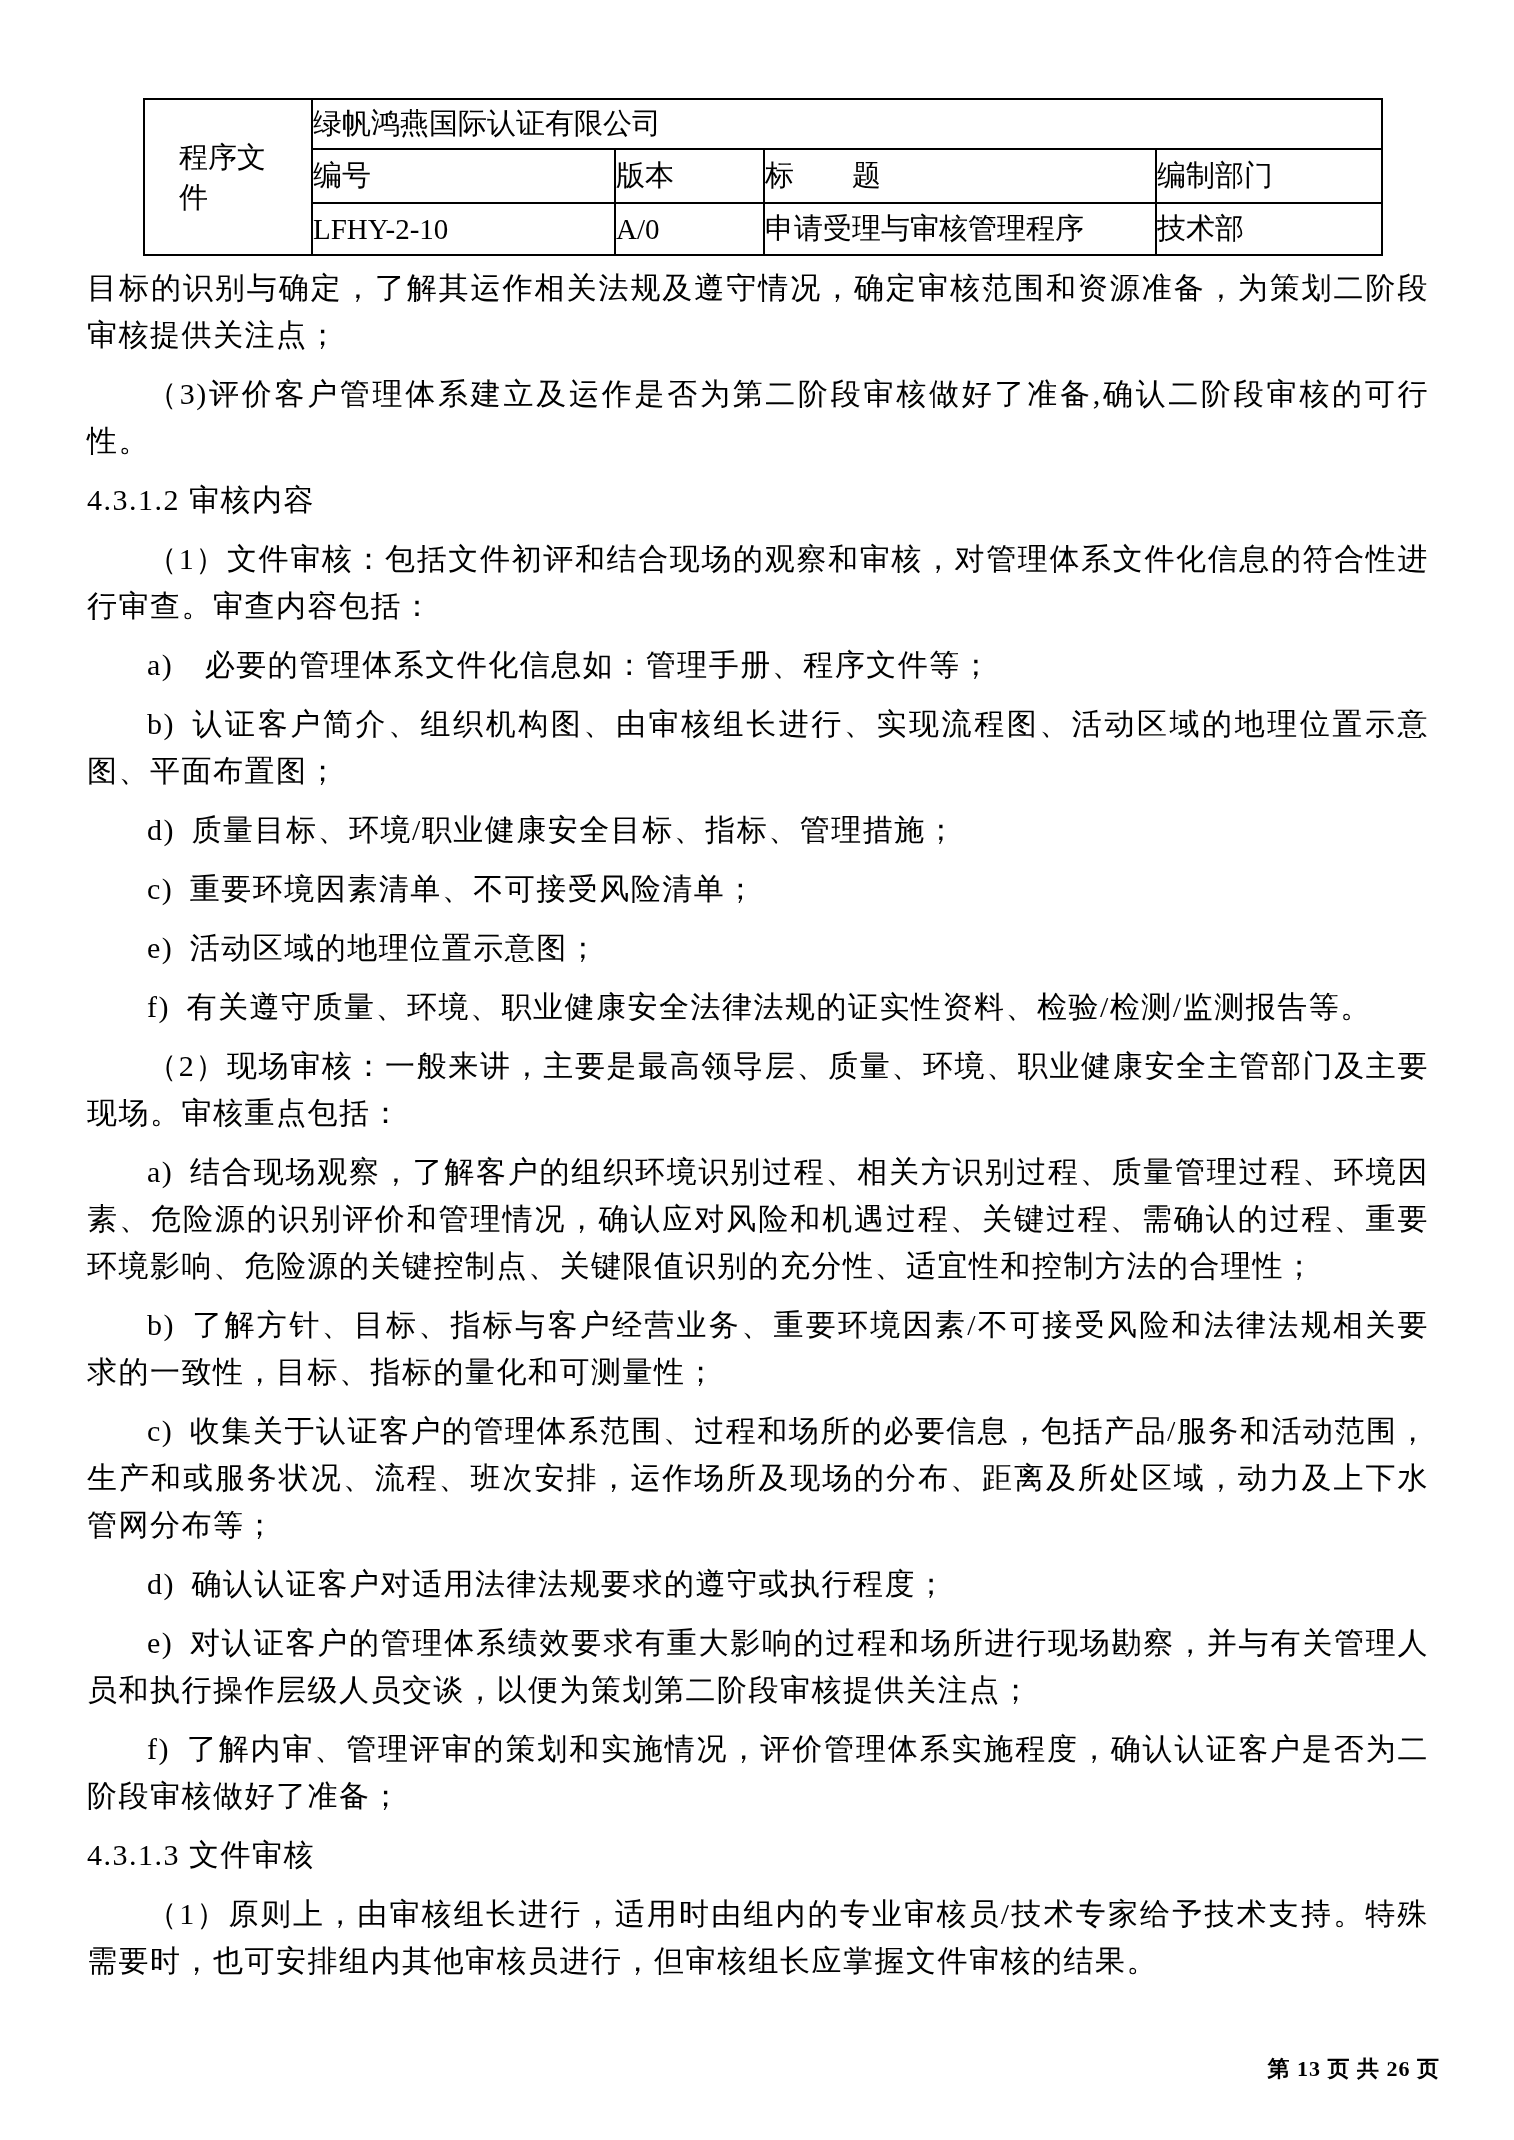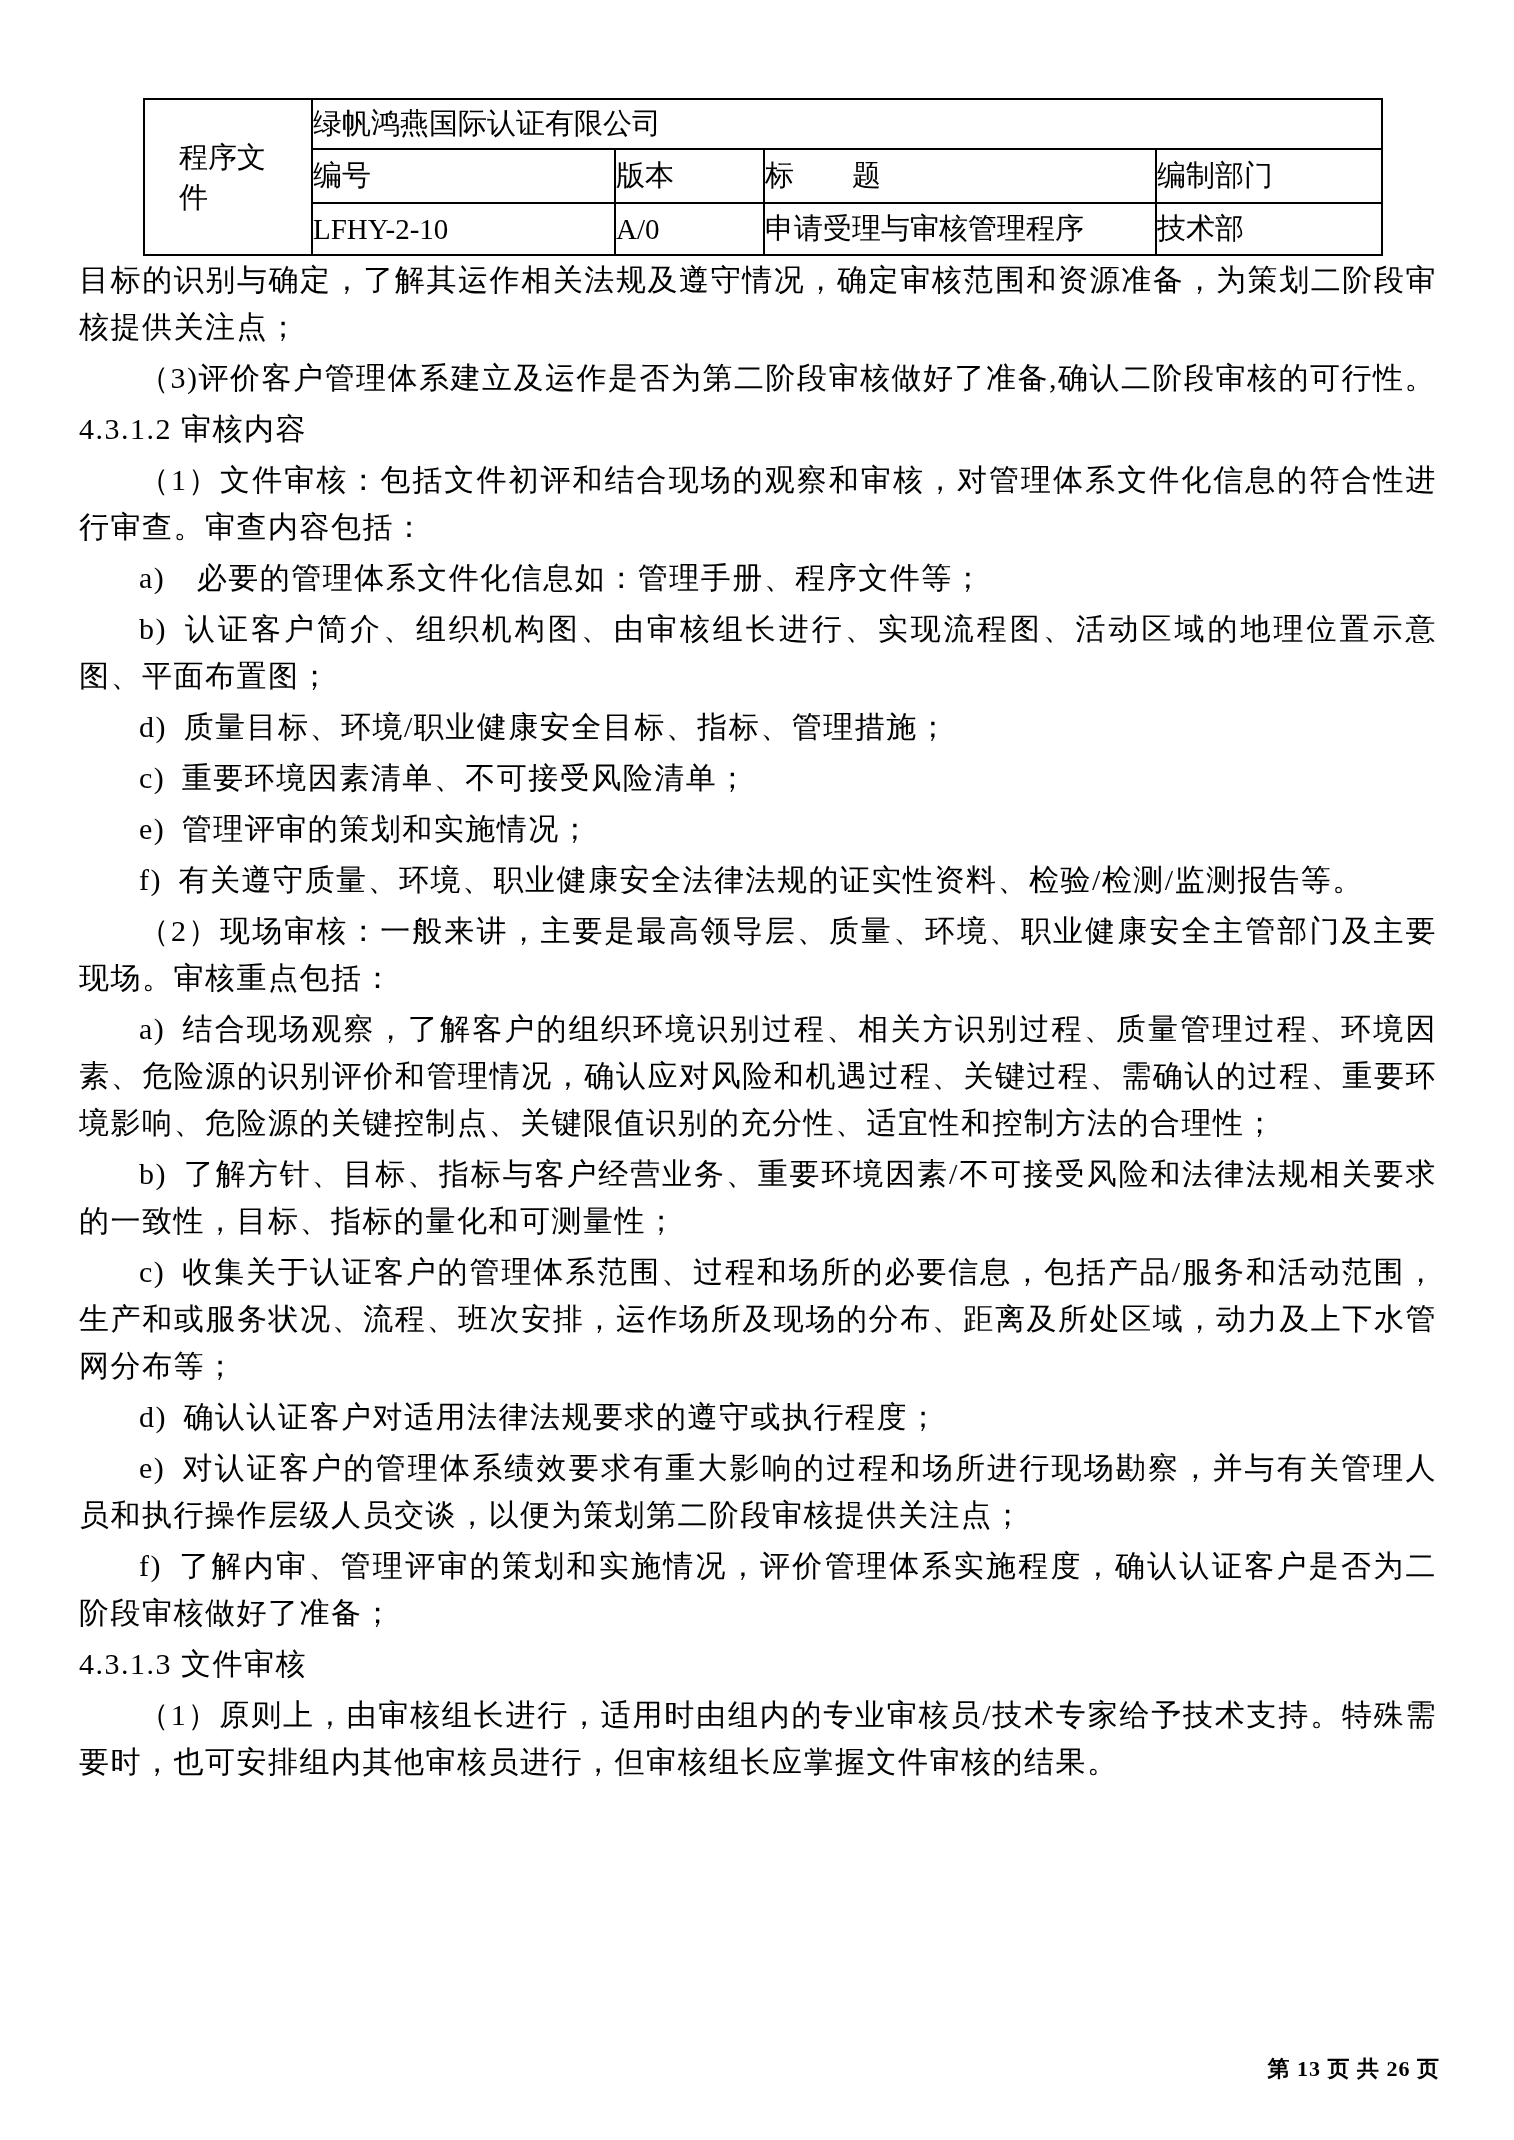--- a/index.html
+++ b/index.html
@@ -37,21 +37,21 @@
   .doc-body {
     position: absolute;
     top: 252px;
     left: 75px;
     width: 1366px;
     font-size: 30px;
     line-height: 47px;
     letter-spacing: 1.5px;
     text-align: justify;
   }
-  .doc-body p { margin: 4px; padding: 0; }
+  .doc-body p { margin: 12px; padding: 0; }
   .doc-body p.indent { text-indent: 2em; }
   
   .page-footer {
     position: absolute;
     top: 2054px;
     right: 74px;
     font-size: 22px;
     letter-spacing: 1px;
     text-align: left;
     font-weight: bold;
@@ -92,21 +92,21 @@
 
   <div class="doc-body">
     <p>目标的识别与确定，了解其运作相关法规及遵守情况，确定审核范围和资源准备，为策划二阶段审核提供关注点；</p>
     <p class="indent">（3)评价客户管理体系建立及运作是否为第二阶段审核做好了准备,确认二阶段审核的可行性。</p>
     <p>4.3.1.2 审核内容</p>
     <p class="indent">（1）文件审核：包括文件初评和结合现场的观察和审核，对管理体系文件化信息的符合性进行审查。审查内容包括：</p>
     <p class="indent">a)　必要的管理体系文件化信息如：管理手册、程序文件等；</p>
     <p class="indent">b) 认证客户简介、组织机构图、由审核组长进行、实现流程图、活动区域的地理位置示意图、平面布置图；</p>
     <p class="indent">d) 质量目标、环境/职业健康安全目标、指标、管理措施；</p>
     <p class="indent">c) 重要环境因素清单、不可接受风险清单；</p>
-    <p class="indent">e) 管理评审的策划和实施情况；</p>
+    <p class="indent">e) 活动区域的地理位置示意图；</p>
     <p class="indent">f) 有关遵守质量、环境、职业健康安全法律法规的证实性资料、检验/检测/监测报告等。</p>
     <p class="indent">（2）现场审核：一般来讲，主要是最高领导层、质量、环境、职业健康安全主管部门及主要现场。审核重点包括：</p>
     <p class="indent">a) 结合现场观察，了解客户的组织环境识别过程、相关方识别过程、质量管理过程、环境因素、危险源的识别评价和管理情况，确认应对风险和机遇过程、关键过程、需确认的过程、重要环境影响、危险源的关键控制点、关键限值识别的充分性、适宜性和控制方法的合理性；</p>
     <p class="indent">b) 了解方针、目标、指标与客户经营业务、重要环境因素/不可接受风险和法律法规相关要求的一致性，目标、指标的量化和可测量性；</p>
     <p class="indent">c) 收集关于认证客户的管理体系范围、过程和场所的必要信息，包括产品/服务和活动范围，生产和或服务状况、流程、班次安排，运作场所及现场的分布、距离及所处区域，动力及上下水管网分布等；</p>
     <p class="indent">d) 确认认证客户对适用法律法规要求的遵守或执行程度；</p>
     <p class="indent">e) 对认证客户的管理体系绩效要求有重大影响的过程和场所进行现场勘察，并与有关管理人员和执行操作层级人员交谈，以便为策划第二阶段审核提供关注点；</p>
     <p class="indent">f) 了解内审、管理评审的策划和实施情况，评价管理体系实施程度，确认认证客户是否为二阶段审核做好了准备；</p>
     <p>4.3.1.3 文件审核</p>
     <p class="indent">（1）原则上，由审核组长进行，适用时由组内的专业审核员/技术专家给予技术支持。特殊需要时，也可安排组内其他审核员进行，但审核组长应掌握文件审核的结果。</p>

